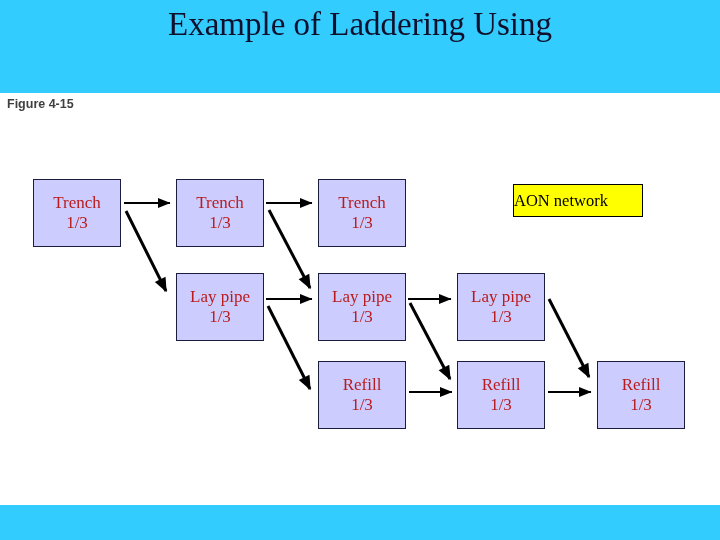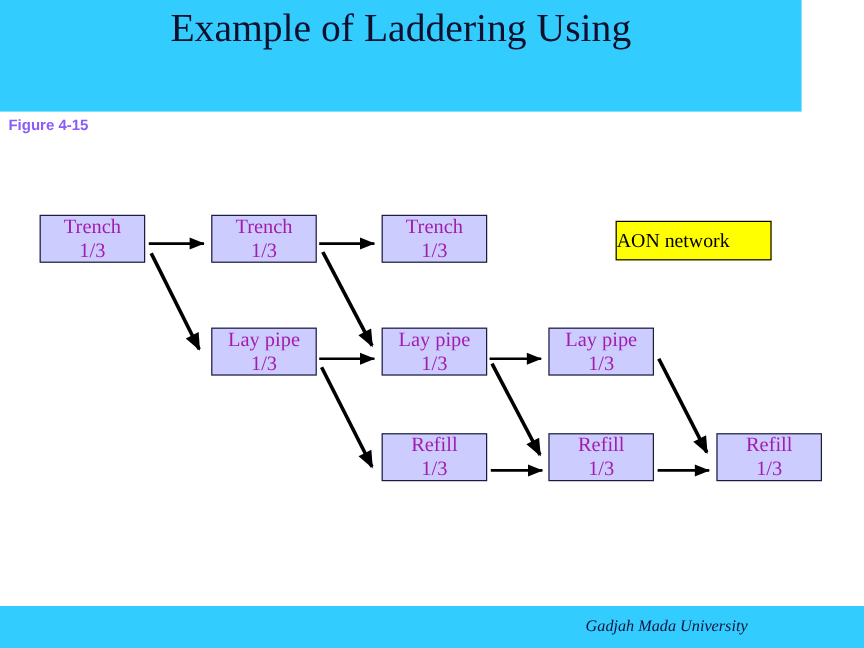--- a/index.html
+++ b/index.html
@@ -8,56 +8,56 @@
     width: 720px;
     height: 540px;
     background: #ffffff;
     overflow: hidden;
     font-family: "Liberation Serif", serif;
   }
   
   .banner {
     position: absolute;
     left: 0; top: 0;
-    width: 668px; height: 93px;
+    width: 720px; height: 93px;
     background: #33ccff;
   }
   .banner .title-line {
     display: block;
     text-align: center;
     font-family: "Liberation Serif", serif;
     font-size: 33px;
     line-height: 41px;
     color: #10102c;
   }
   .banner .title-wrap { padding-top: 4px; }
   
   .figure-label {
     position: absolute;
     left: 7px; top: 97px;
     font-family: "Liberation Sans", sans-serif;
     font-weight: bold;
     font-size: 12.5px;
-    color: #8b5cf6;
+    color: #404040;
   }
   
   .node {
     position: absolute;
-    width: 88px; height: 40px;
+    width: 88px; height: 68px;
     box-sizing: border-box;
     background: #ccccff;
     border: 1.5px solid #1c1c3c;
     display: flex;
     flex-direction: column;
     align-items: center;
     justify-content: center;
     font-family: "Liberation Serif", serif;
     font-size: 17px;
     line-height: 1.2;
-    color: #a21caf;
+    color: #b91c1c;
     text-align: center;
   }
   .node-trench-1 { left: 33px;  top: 179px; }
   .node-trench-2 { left: 176px; top: 179px; }
   .node-trench-3 { left: 318px; top: 179px; }
   .node-laypipe-1 { left: 176px; top: 273px; }
   .node-laypipe-2 { left: 318px; top: 273px; }
   .node-laypipe-3 { left: 457px; top: 273px; }
   .node-refill-1 { left: 318px; top: 361px; }
   .node-refill-2 { left: 457px; top: 361px; }
@@ -178,16 +178,15 @@
   <div class="node node-refill-3">
     <span>Refill</span>
     <span>1/3</span>
   </div>
 
   <div class="legend-box">
     <span>AON network</span>
   </div>
 
   <div class="footer">
-    <span class="institution">Gadjah Mada University</span>
   </div>
 
 </div>
 
 </body></html>

